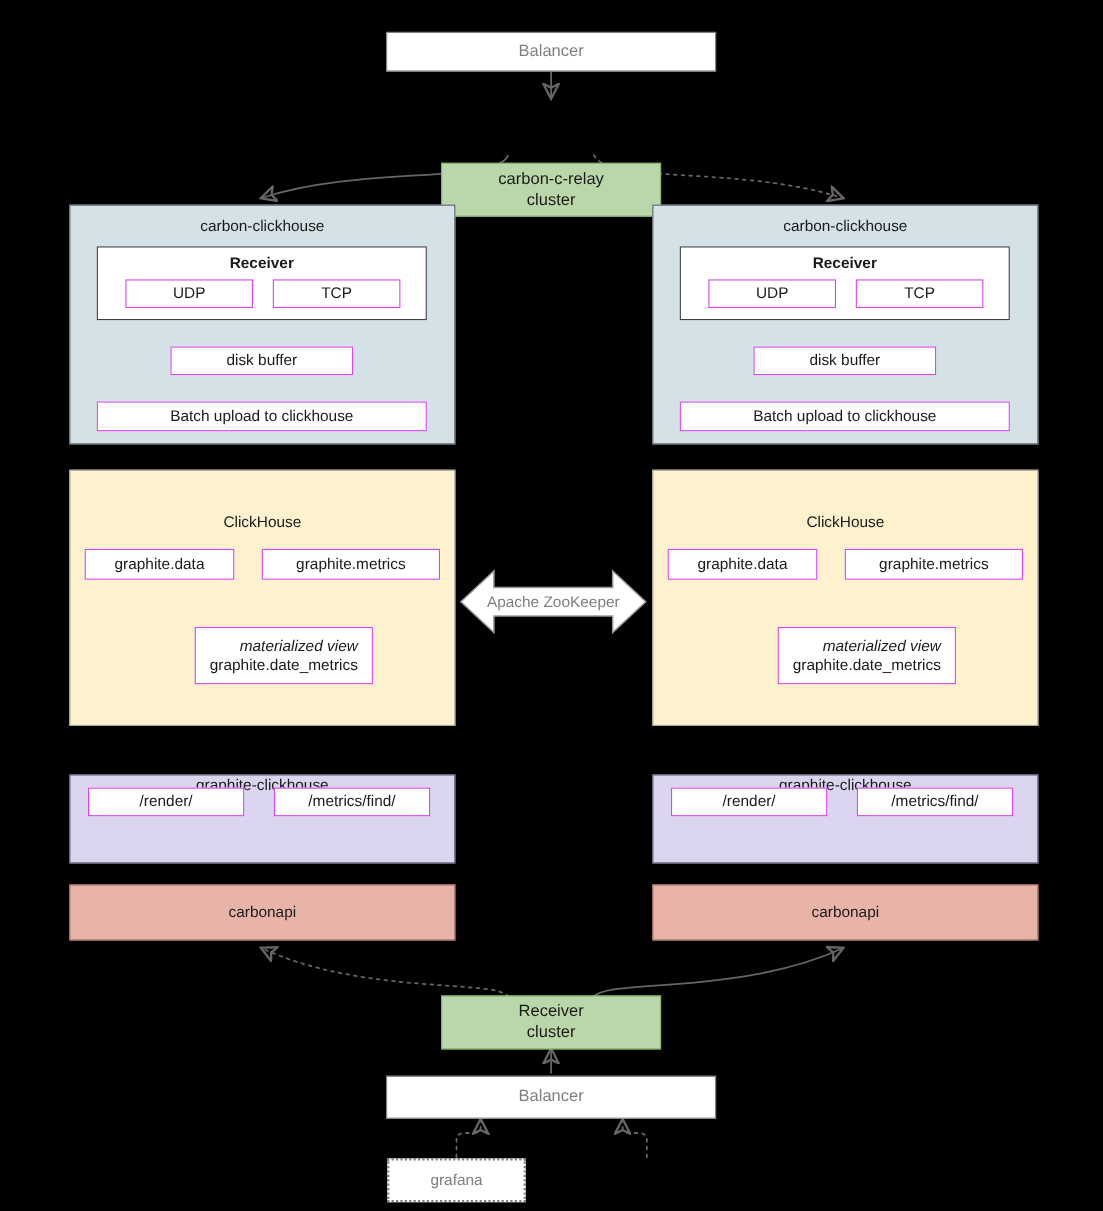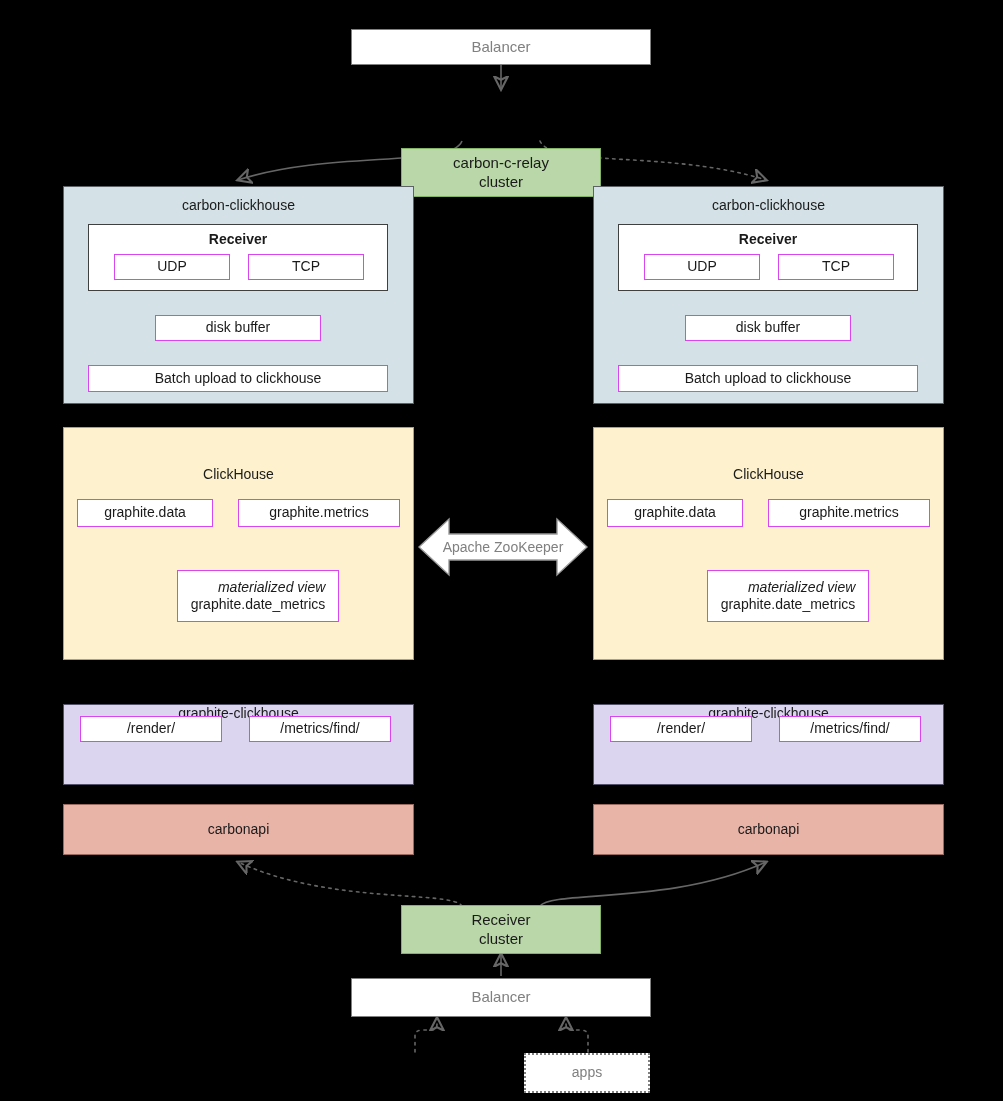--- a/index.html
+++ b/index.html
@@ -315,18 +315,18 @@
     <span class="stacklines">
       <span>Receiver</span><br>
       <span>cluster</span>
     </span>
   </div>
 
   <div class="node plain" style="left:351px; top:978px; width:300px; height:39px;">
     <span>Balancer</span>
   </div>
 
-
-  <div class="node dashed" style="left:524px; top:1053px; width:126px; height:40px;">
-    <span>apps</span>
-  </div>
+  <div class="node dashed" style="left:352px; top:1053px; width:126px; height:40px;">
+    <span>grafana</span>
+  </div>
+
 
 </div>
 
 </body></html>

